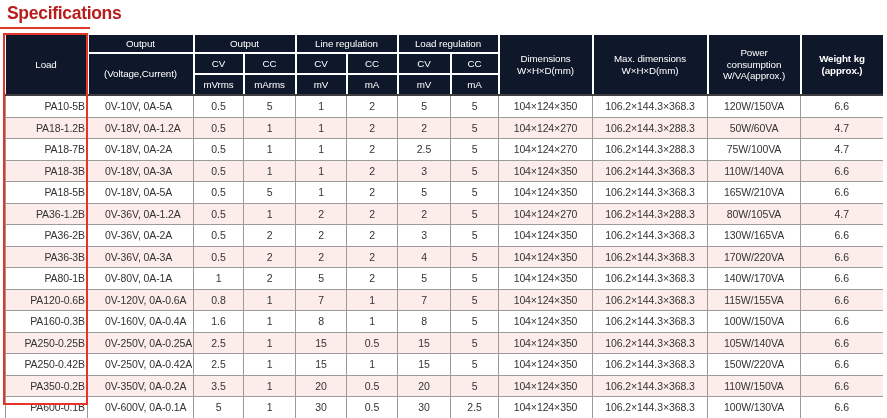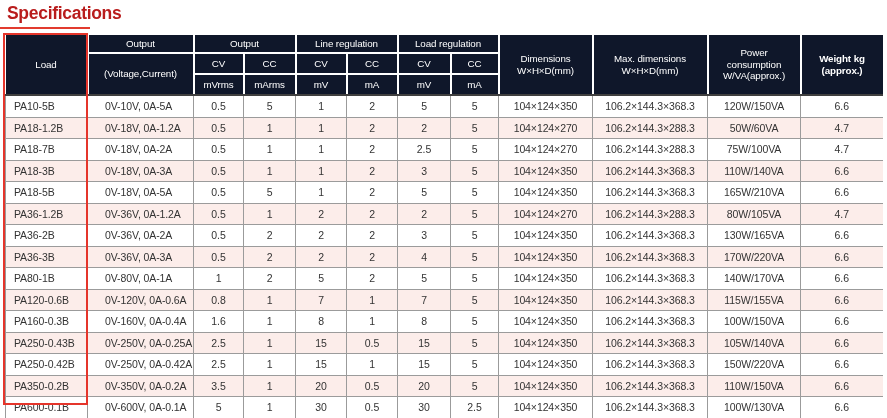--- a/index.html
+++ b/index.html
@@ -25,21 +25,21 @@
   th.noL { border-left:none; }
   th.noR { border-right:none;font-weight:bold; }
   th.hb  { border-bottom:2px solid #3f3f3f; }   
   .thline { display:block; line-height:1.2; }
 
   
   td { font-size:10.5px; color:#333333; border:1px solid #9b9b9b; height:20.5px;
        padding:0 2px; text-align:center; vertical-align:middle; background:#ffffff;
        letter-spacing:-0.1px; white-space:nowrap; overflow:hidden; }
   tr.alt td { background:#fcedea; }
-  td.c-model  { text-align:left; padding-left:8px; }
+  td.c-model  { text-align:right; padding-left:8px; }
   td.c-output { text-align:left; padding-left:17px; }
   tbody td:last-child { border-right:none; }     
 
   
   .model-highlight { position:absolute; left:3px; top:33px; width:85px; height:372px;
        border:2px solid #e5352b; box-sizing:border-box; pointer-events:none; z-index:5;
        background:transparent; }
 </style>
 </head>
 <body>
@@ -256,21 +256,21 @@
       <td>8</td>
       <td>1</td>
       <td>8</td>
       <td>5</td>
       <td>104×124×350</td>
       <td>106.2×144.3×368.3</td>
       <td>100W/150VA</td>
       <td>6.6</td>
     </tr>
         <tr class="data-row alt">
-      <td class="c-model">PA250-0.43B</td>
+      <td class="c-model">PA250-0.25B</td>
       <td class="c-output">0V-250V, 0A-0.25A</td>
       <td>2.5</td>
       <td>1</td>
       <td>15</td>
       <td>0.5</td>
       <td>15</td>
       <td>5</td>
       <td>104×124×350</td>
       <td>106.2×144.3×368.3</td>
       <td>105W/140VA</td>

